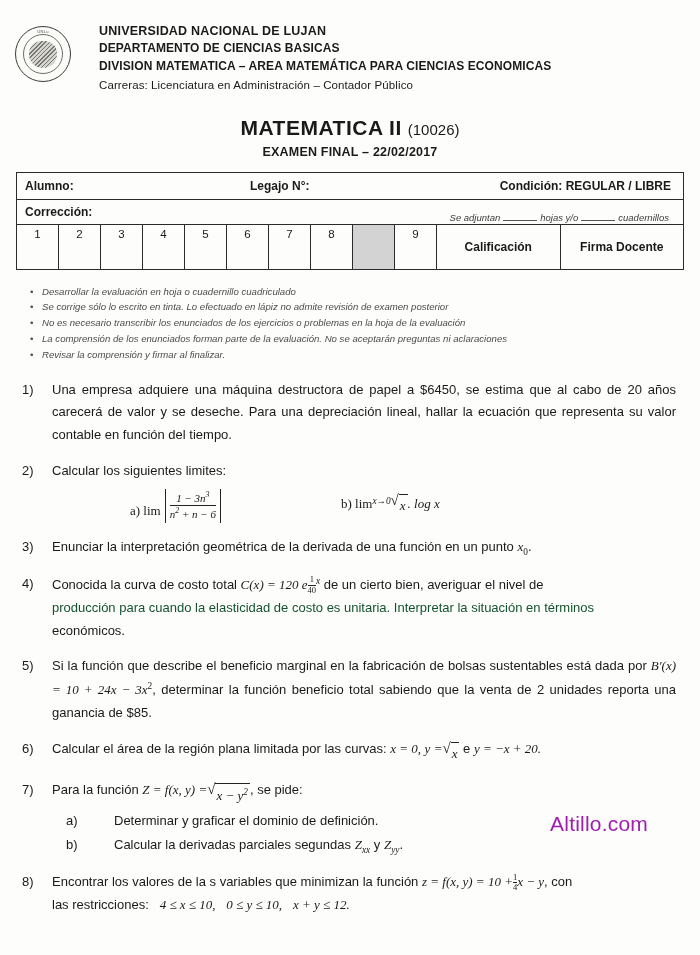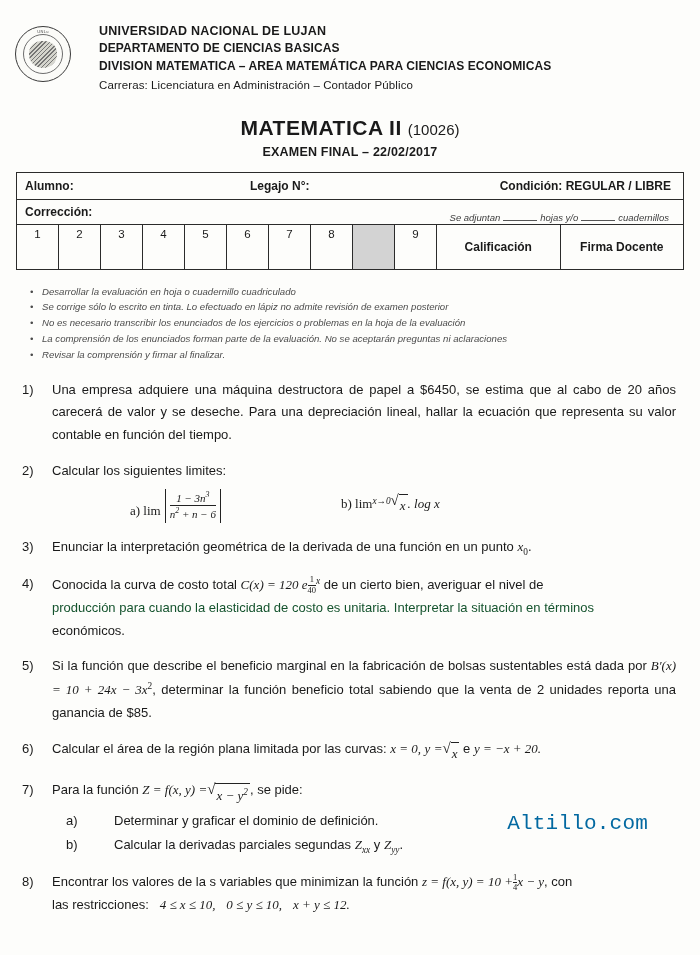--- a/index.html
+++ b/index.html
@@ -299,22 +299,22 @@
     font-size: 13px;
   }
   .sub-text { flex: 1 1 auto; }
 
   
   .watermark {
     position: absolute;
     right: 52px;
     top: 812px;
     font-size: 21px;
-    color: #0369a1;
-    font-family: Liberation Mono, monospace;
+    color: #a21caf;
+    font-family: Liberation Sans, sans-serif;
     letter-spacing: .2px;
   }
 
   
   .faded { color: #14532d; }
 </style>
 </head>
 <body>
 
 <div class="page">

